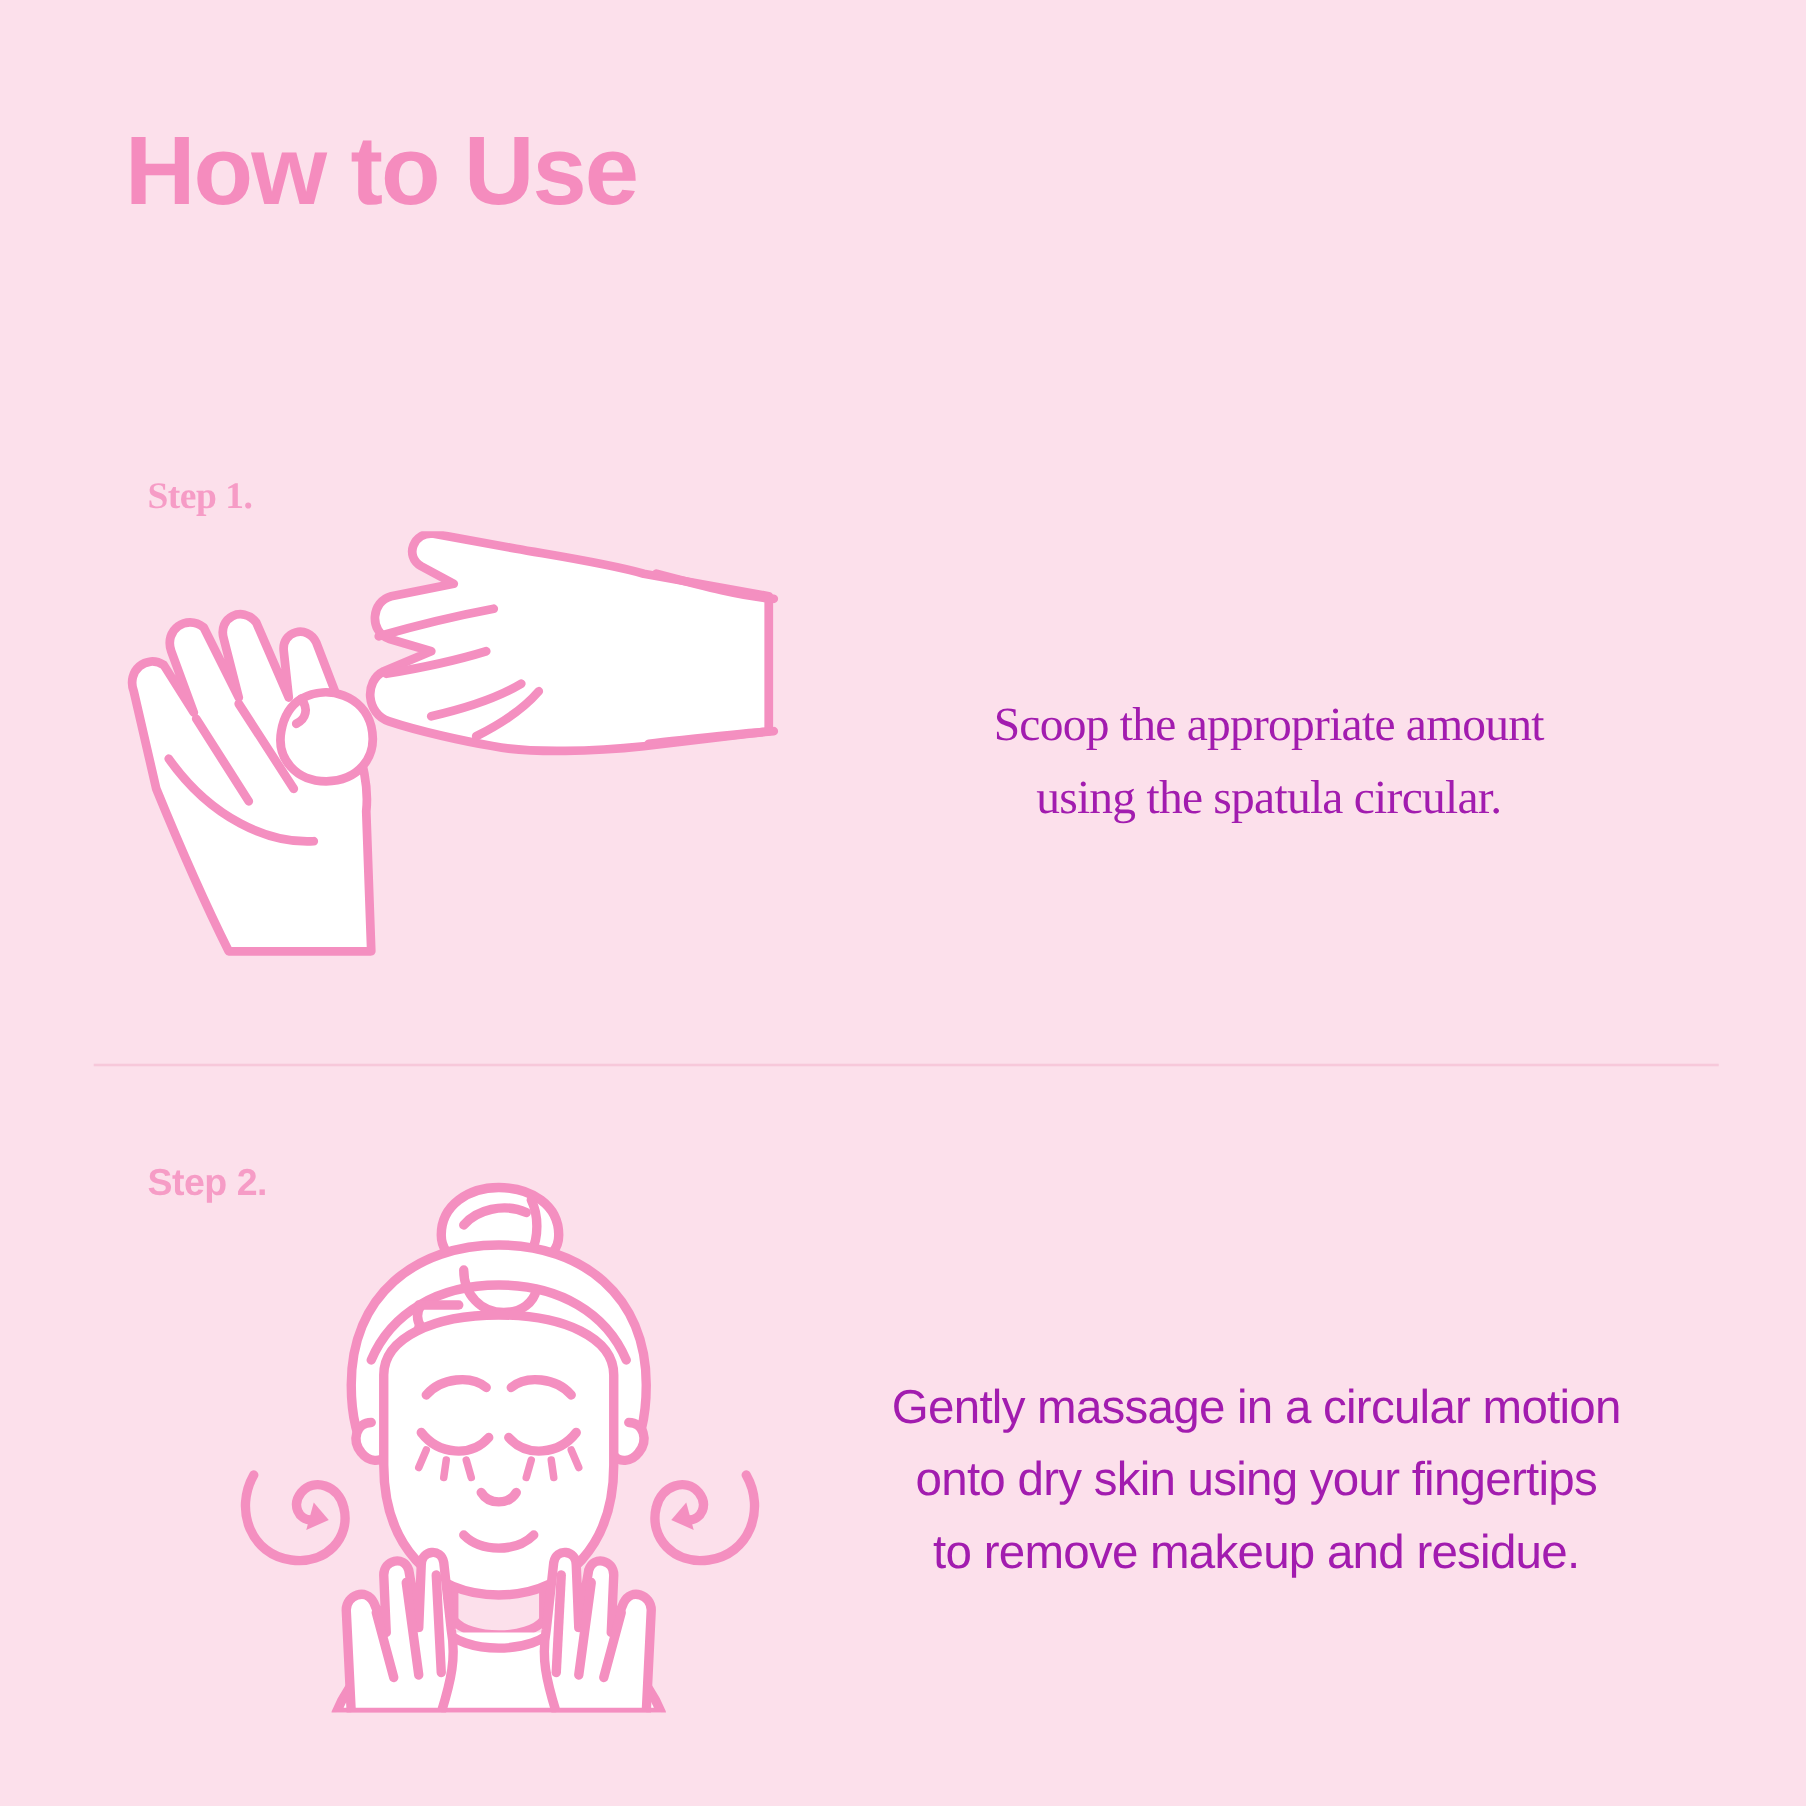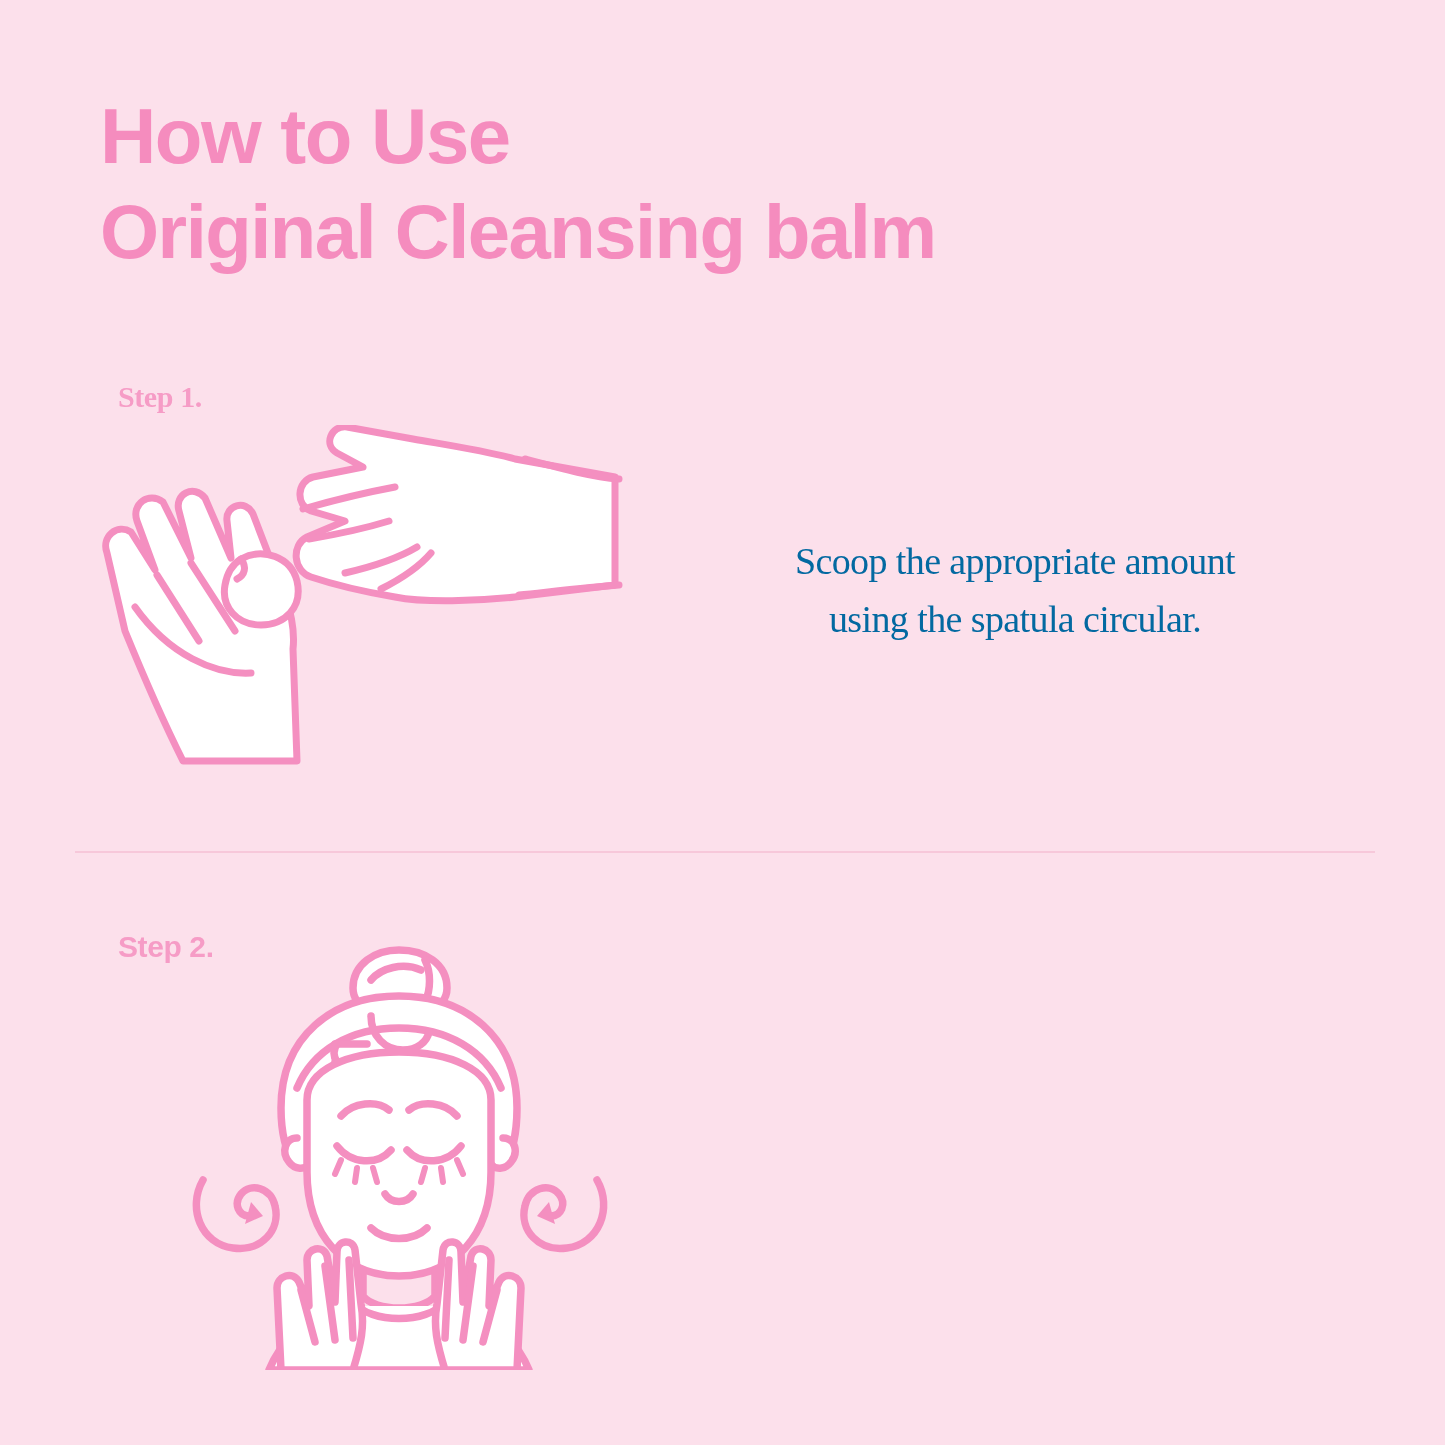--- a/index.html
+++ b/index.html
@@ -55,25 +55,26 @@
     left: 118px;
     top: 0px;
     color: #F69CC6;
     font-weight: bold;
     font-size: 30px;
     letter-spacing: -0.4px;
   }
 
   .step-body {
     position: absolute;
-    color: #0369a1;
+    color: #a21caf;
     font-size: 38px;
     line-height: 58px;
     text-align: center;
     letter-spacing: -0.6px;
+    margin-top: 19px;
   }
   #step-1 .step-body {
     left: 660px;
     top: 152px;
     width: 710px;
   }
   #step-2 .step-body {
     left: 640px;
     top: 148px;
     width: 730px;
@@ -97,21 +98,20 @@
     opacity: 0.85;
   }
 </style>
 </head>
 <body>
 
 <div id="page">
 
   <div class="title-block">
     <div class="title-line l1">How to Use</div>
-    <div class="title-line l2">Original Cleansing balm</div>
   </div>
 
   <div class="step-section" id="step-1">
 
     <div class="step-label">Step 1.</div>
 
     <svg class="step-art" id="art-1" viewBox="0 0 540 360">
       <g fill="#FFFFFF" stroke="#F48FC0" stroke-width="7" stroke-linecap="round" stroke-linejoin="round">
 
         <path d="M12 128
@@ -288,15 +288,20 @@
           <path d="M412 240
                    C428 268, 414 304, 382 308
                    C354 312, 334 290, 340 266
                    C344 248, 364 242, 374 254
                    C382 264, 376 276, 366 276"></path>
         </g>
         <path d="M364 262 L352 276 L370 284 Z" fill="#F48FC0" stroke="none"></path>
       </g>
     </svg>
 
+    <div class="step-body">
+      <div class="body-line">Gently massage in a circular motion</div>
+      <div class="body-line">onto dry skin using your fingertips</div>
+      <div class="body-line">to remove makeup and residue.</div>
+    </div>
   </div>
 
 </div>
 
 </body></html>

